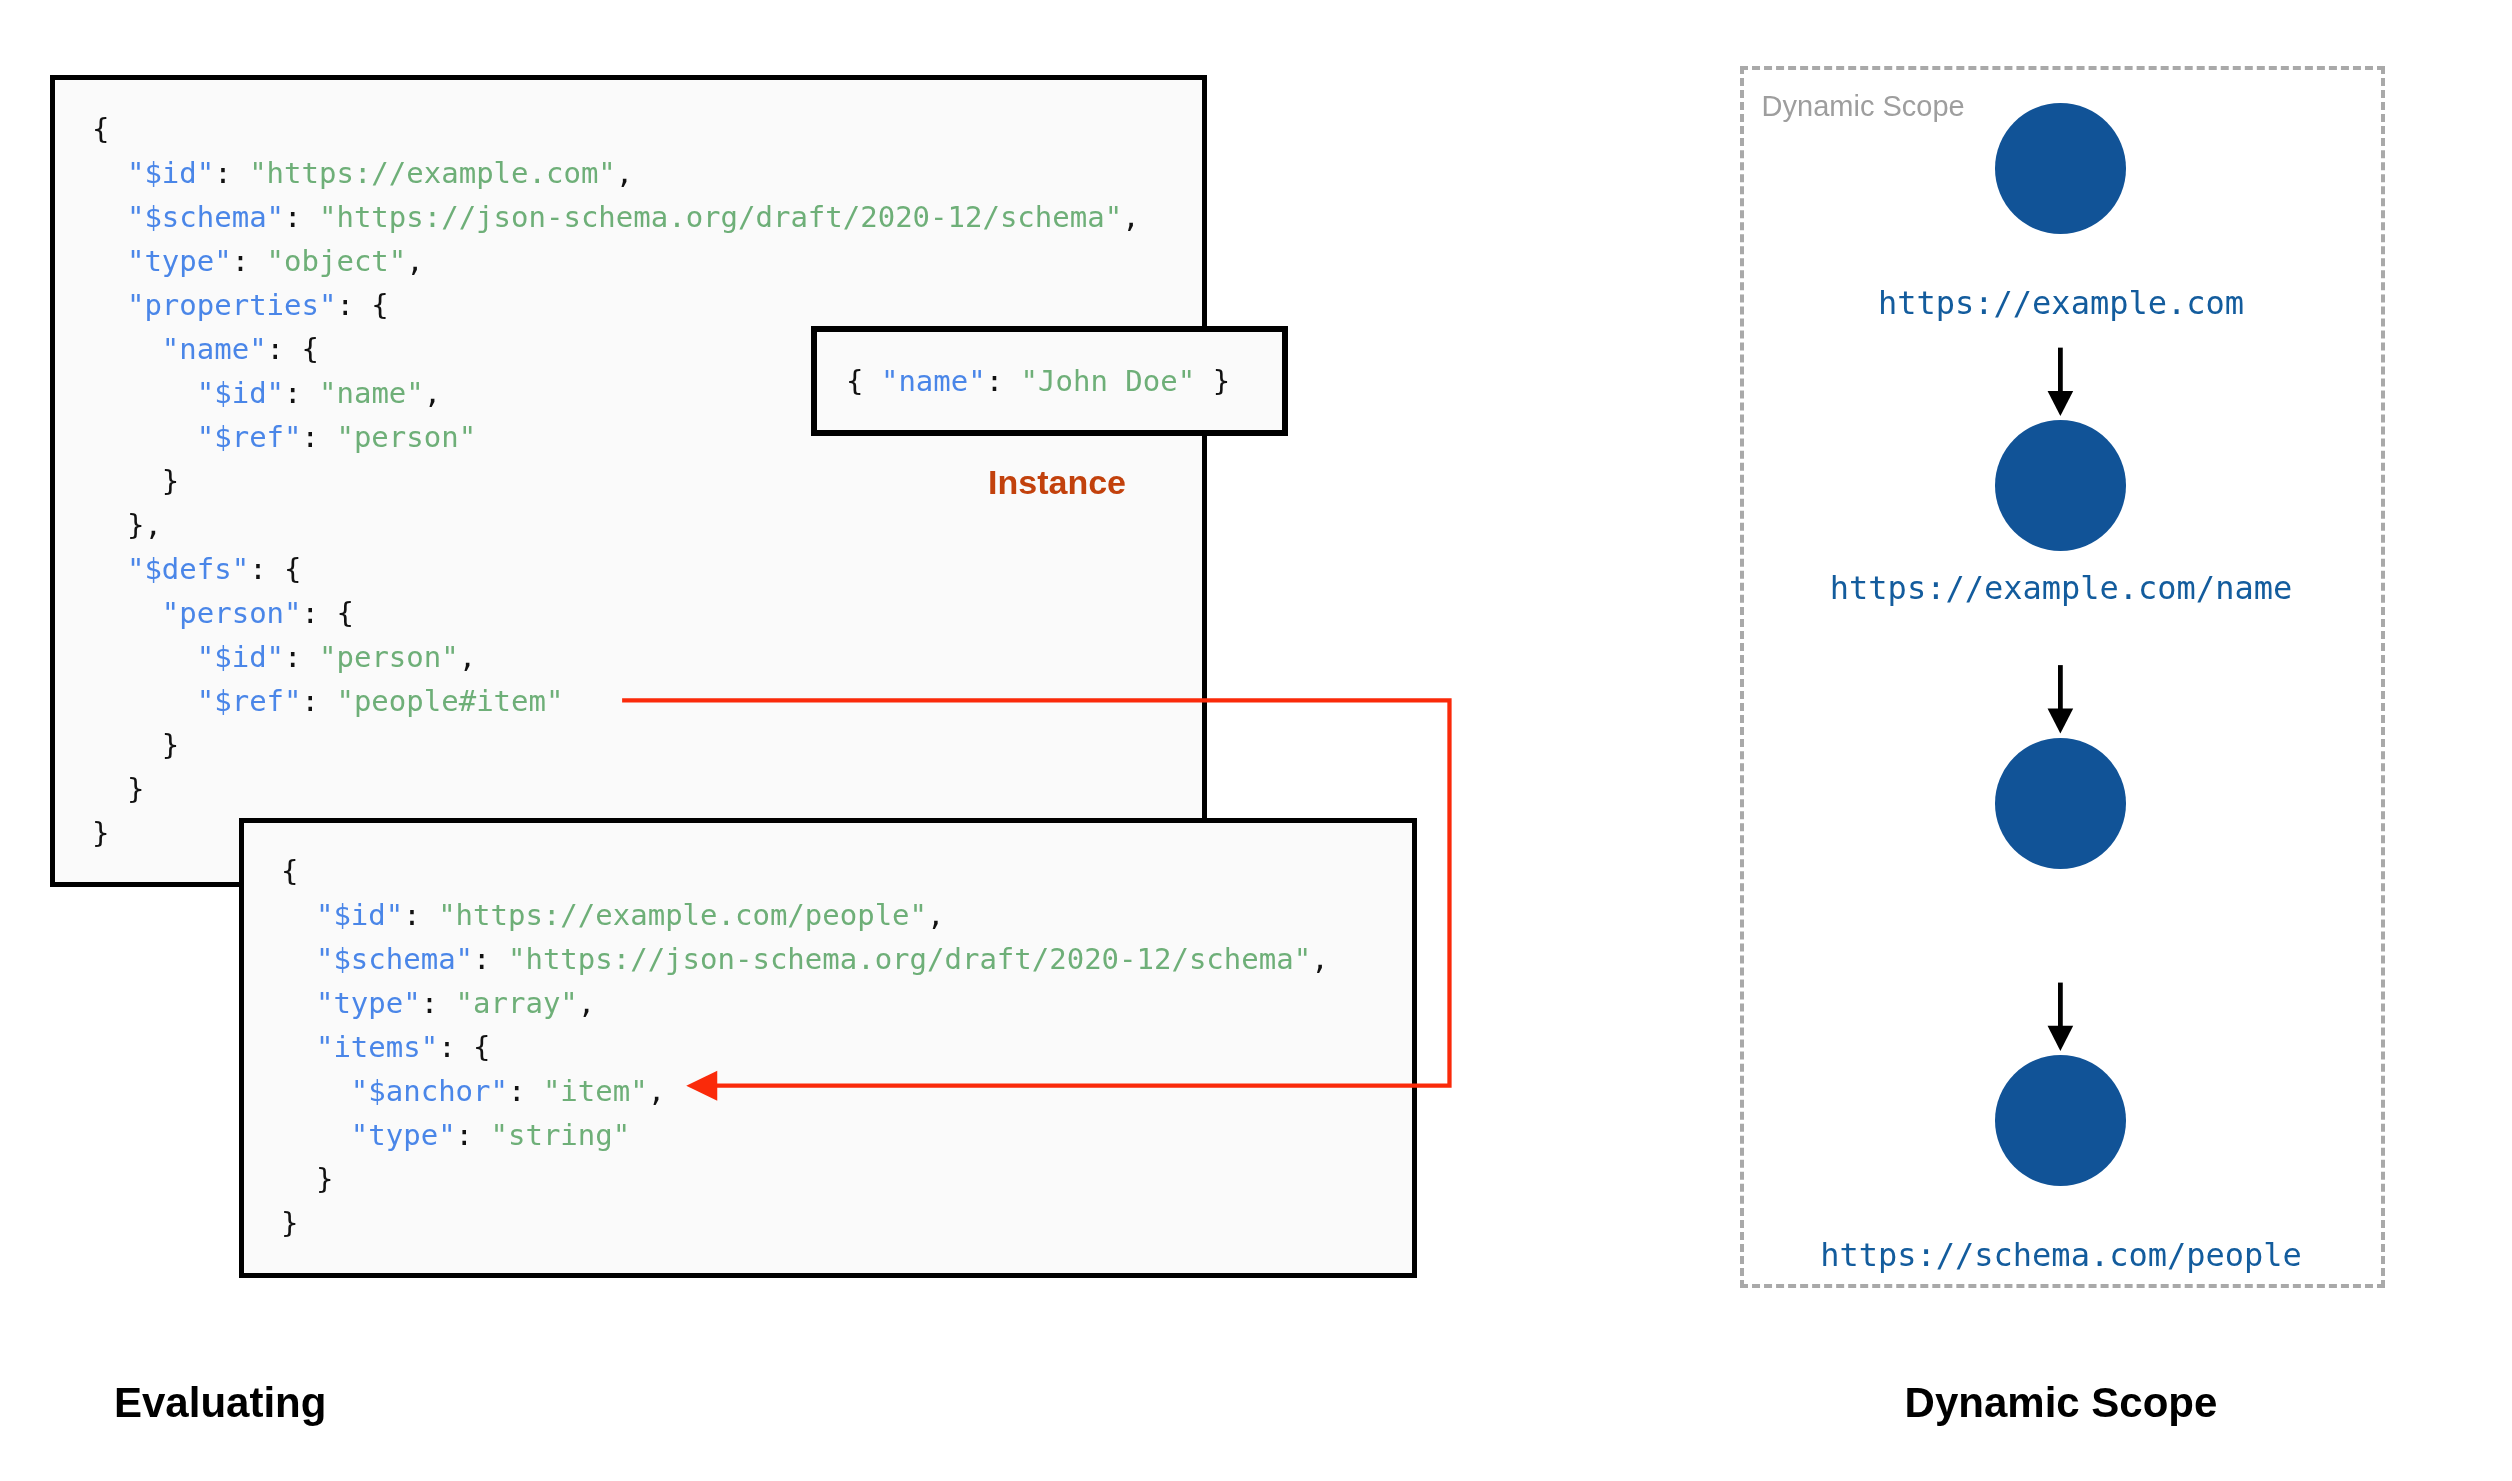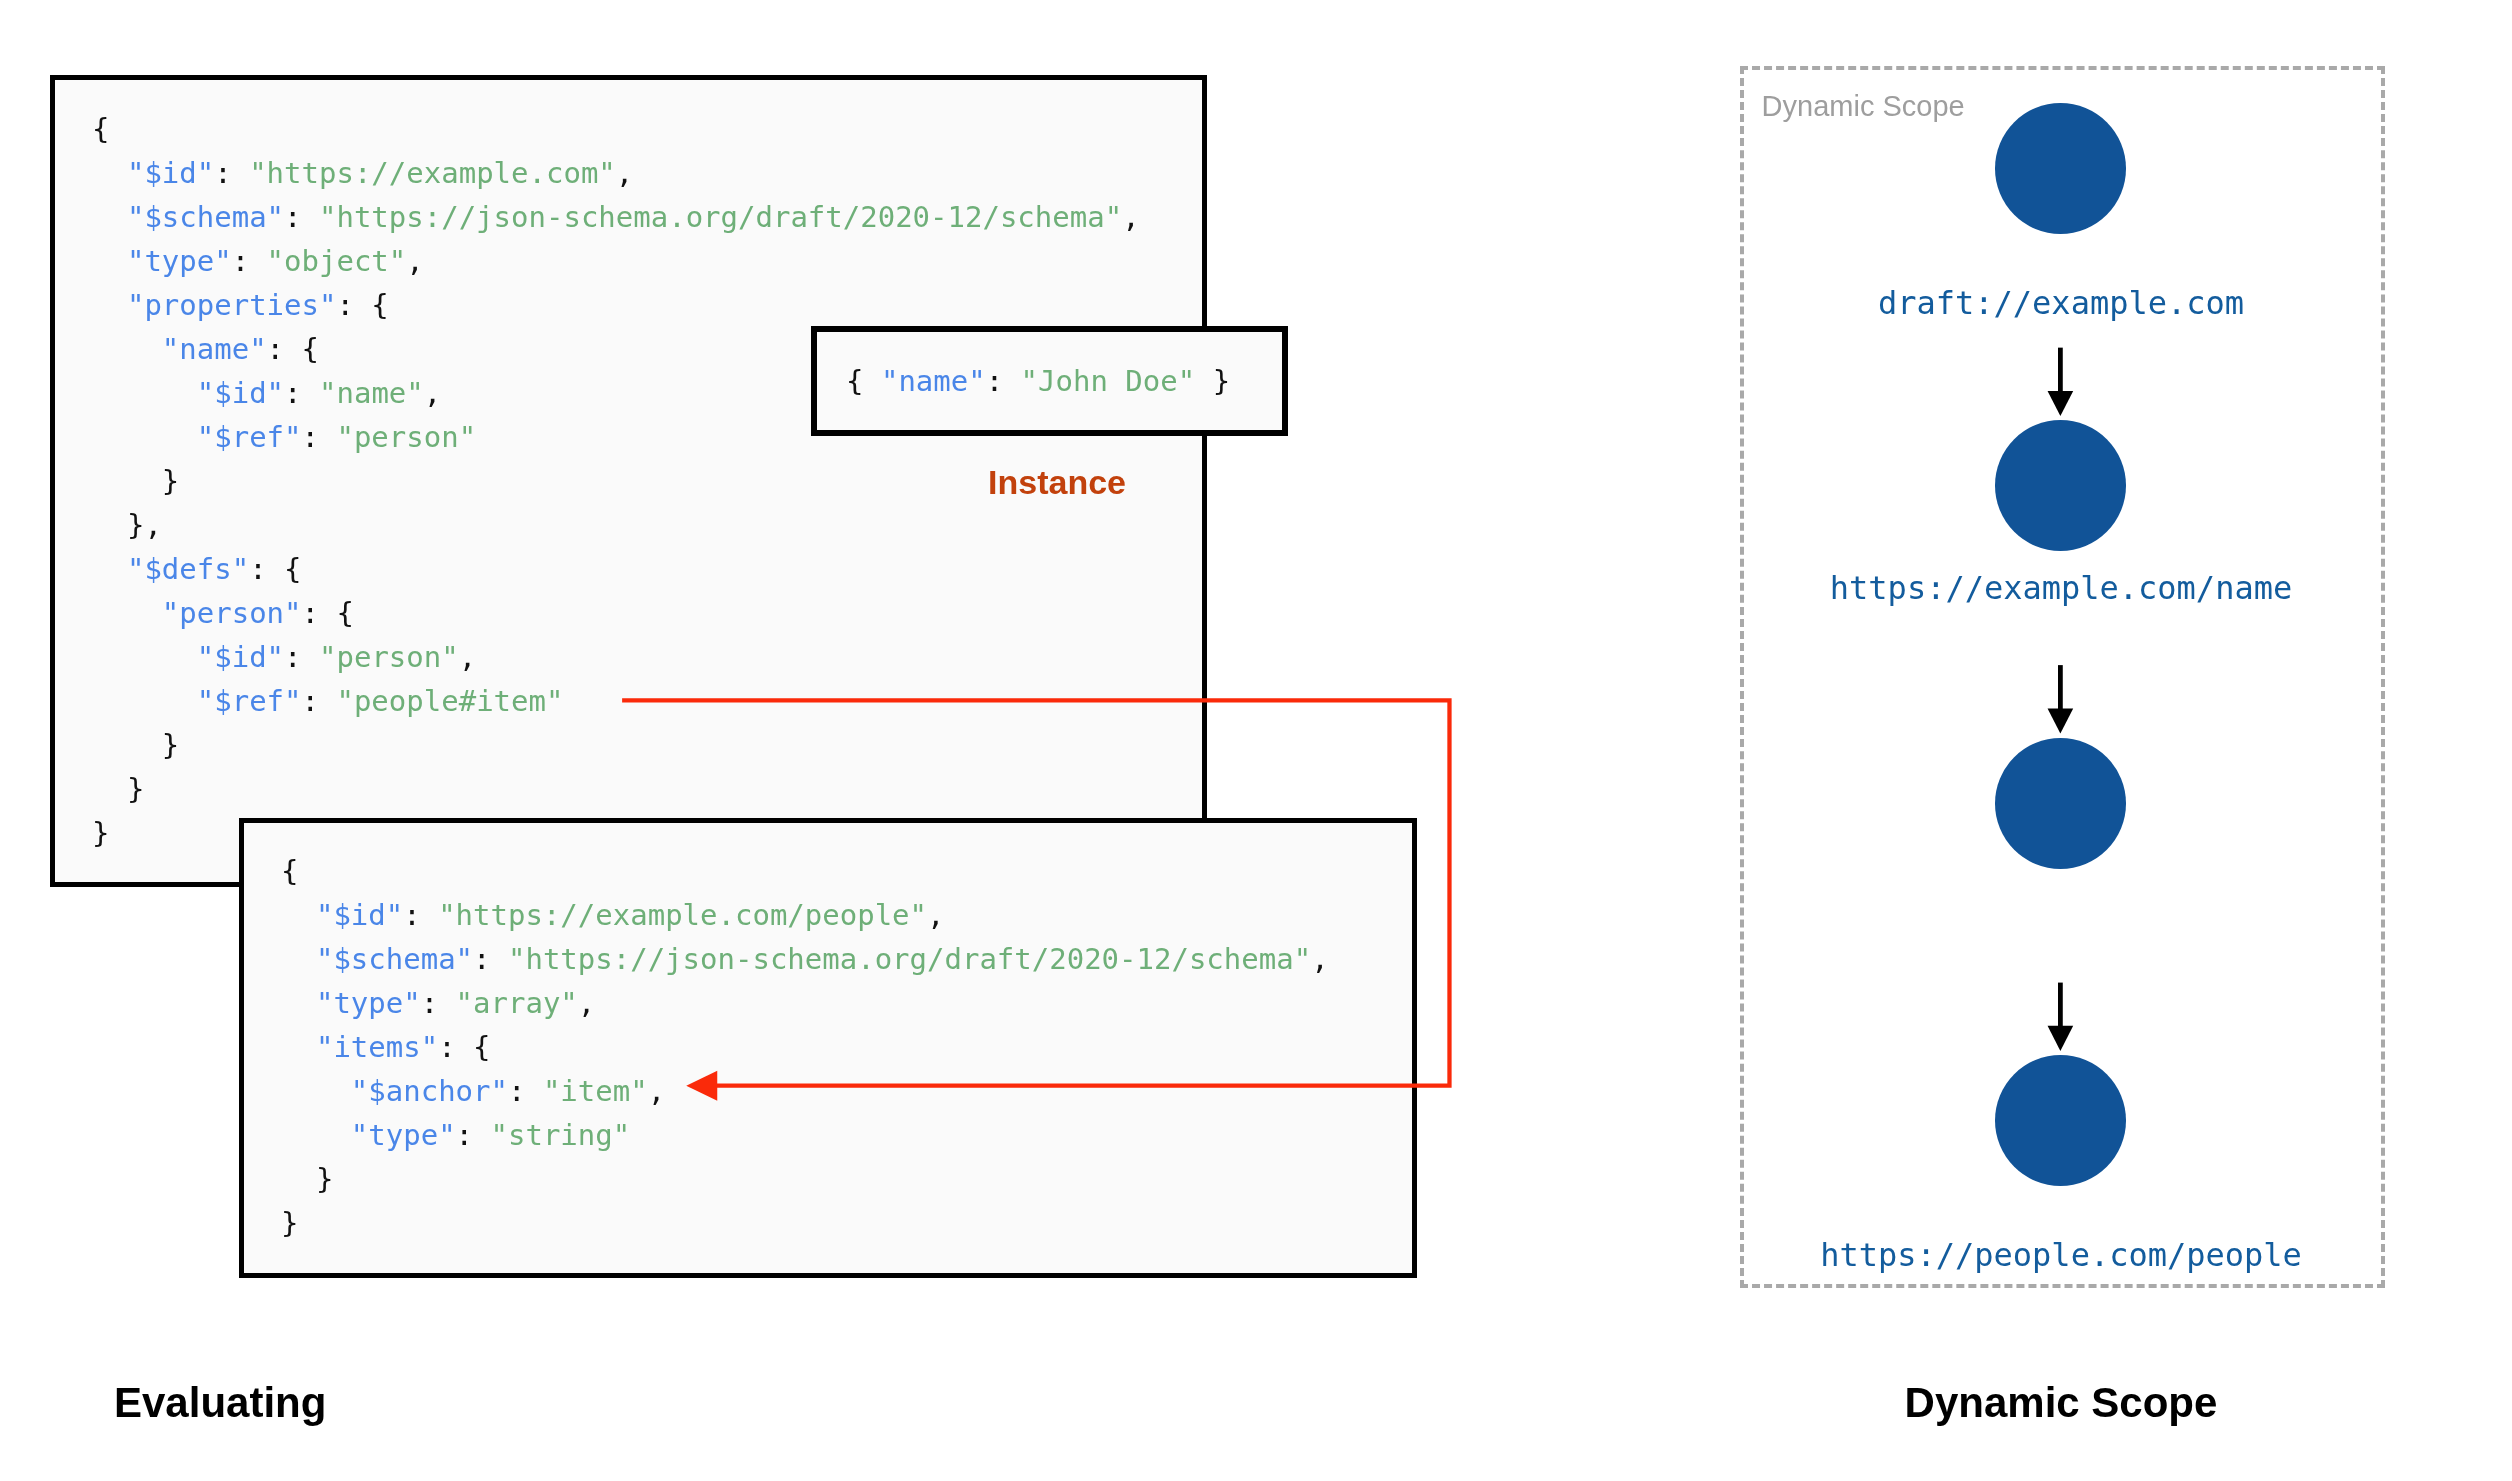--- a/index.html
+++ b/index.html
@@ -107,26 +107,26 @@
       <div class="code-line"><span class="t-p">    </span><span class="t-k">"type"</span><span class="t-p">: </span><span class="t-s">"string"</span></div>
       <div class="code-line"><span class="t-p">  }</span></div>
       <div class="code-line"><span class="t-p">}</span></div>
     </div>
 
   <div id="scope-panel">
     <div id="scope-title">Dynamic Scope</div>
   </div>
 
   <div class="node-circle" style="top:103px"></div>
-  <div class="node-label" style="top:283px">draft://example.com</div>
+  <div class="node-label" style="top:283px">https://example.com</div>
   <div class="node-circle" style="top:420px"></div>
   <div class="node-label" style="top:568px">https://example.com/name</div>
   <div class="node-circle" style="top:738px"></div>
   <div class="node-circle" style="top:1055px"></div>
-  <div class="node-label" style="top:1235px">https://people.com/people</div>
+  <div class="node-label" style="top:1235px">https://schema.com/people</div>
 
   <svg id="arrows" width="2512" height="1482" viewBox="0 0 4700 2772">
 
     <polyline class="redline" points="1164,1310 2712,1310 2712,2031 1336,2031"></polyline>
     <polygon class="redhead" points="1284,2031 1342,2003 1342,2059"></polygon>
 
     <line class="blackline" x1="3855" y1="650" x2="3855" y2="738"></line>
     <polygon class="blackhead" points="3855,778 3831,731 3879,731"></polygon>
     <line class="blackline" x1="3855" y1="1244" x2="3855" y2="1332"></line>
     <polygon class="blackhead" points="3855,1372 3831,1325 3879,1325"></polygon>

